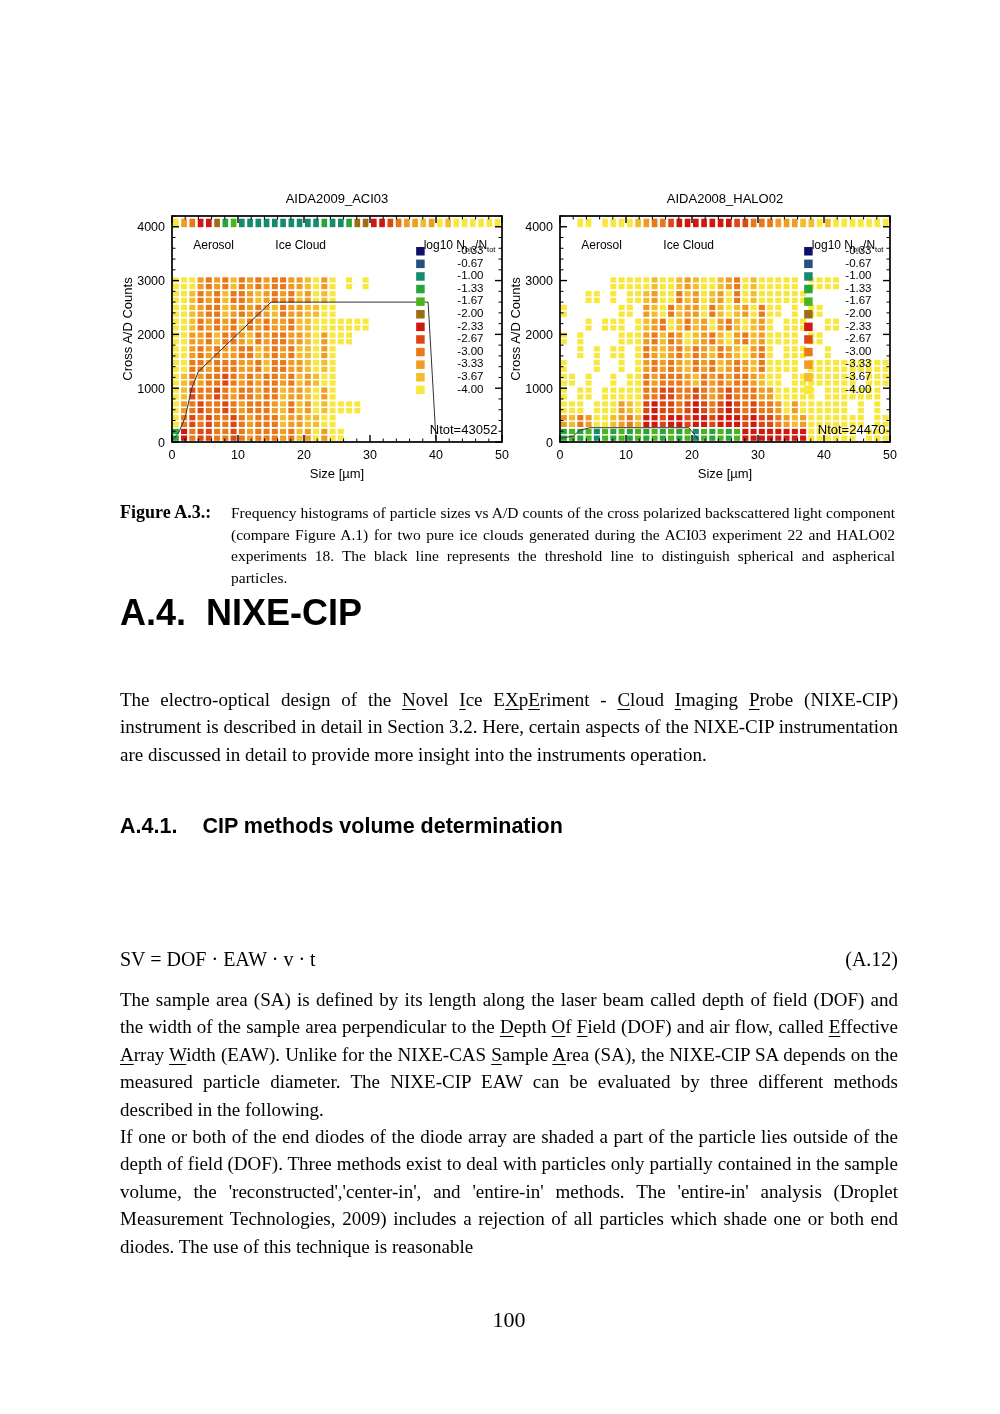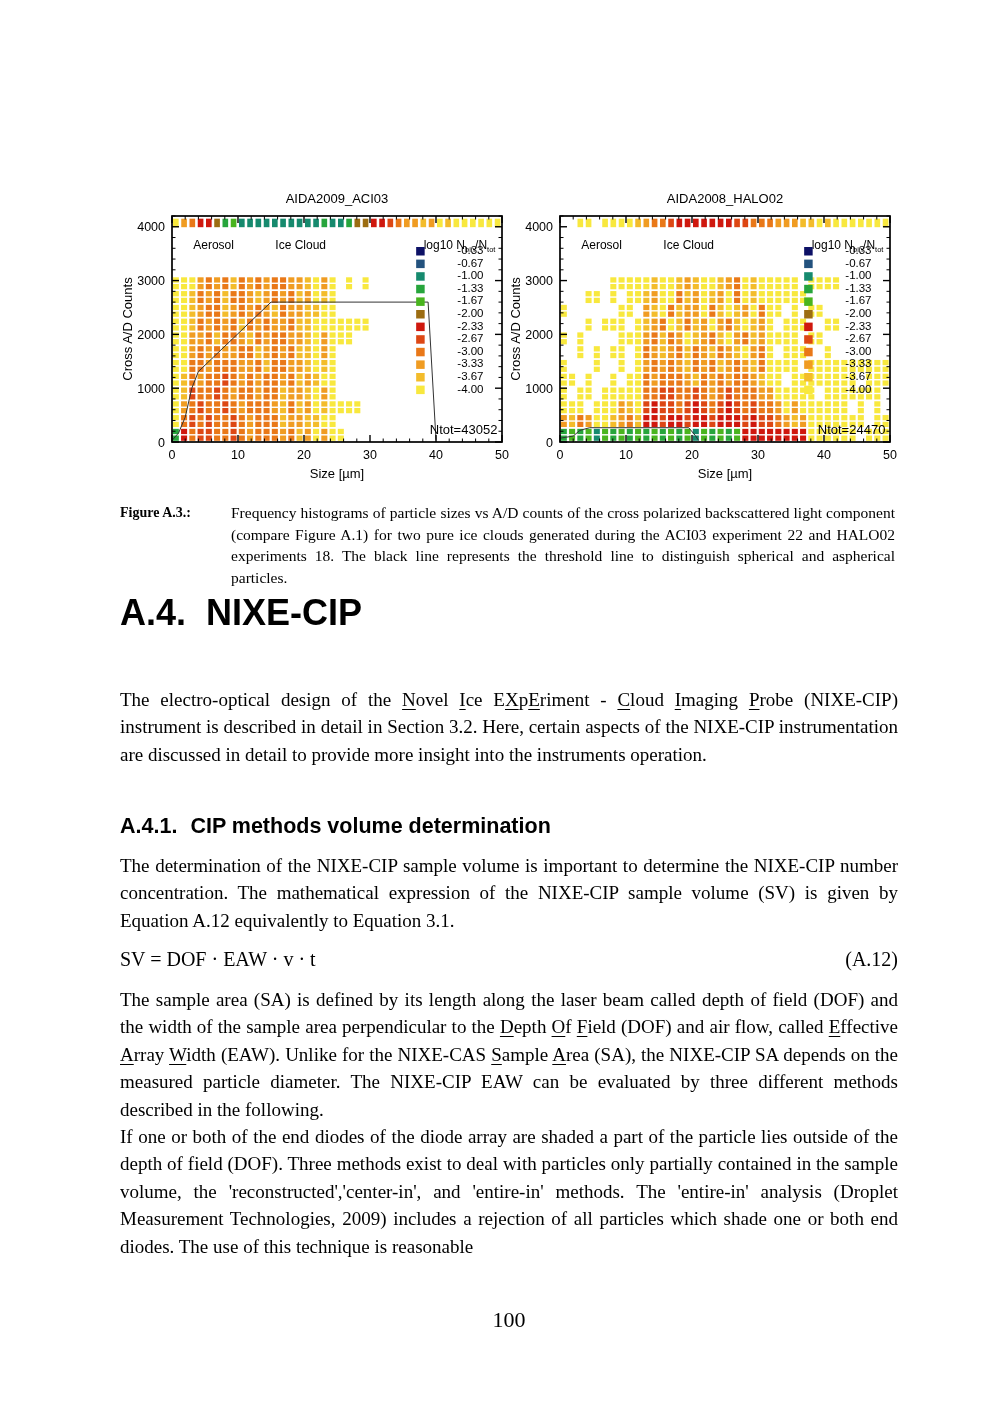--- a/index.html
+++ b/index.html
@@ -7,29 +7,29 @@
         font-family:"Liberation Serif",serif;color:#000;overflow:hidden;}
   svg{position:absolute;overflow:visible;}
   svg text{fill:#000;}
   .tk{font:12.5px "Liberation Sans",sans-serif;}
   .ttl{font:13px "Liberation Sans",sans-serif;}
   .axl{font:13px "Liberation Sans",sans-serif;}
   .ann{font:12px "Liberation Sans",sans-serif;}
   .lgv{font:11.5px "Liberation Sans",sans-serif;}
   .ntot{font:13px "Liberation Sans",sans-serif;}
   .cap-label{position:absolute;left:120px;top:502px;width:106px;
-             font-weight:bold;font-size:14px;line-height:21.5px;}
+             font-weight:bold;font-size:18px;line-height:21.5px;}
   .cap-text{position:absolute;left:231px;top:502px;width:664px;
             font-size:15.5px;line-height:21.5px;text-align:justify;}
   .h1{position:absolute;left:120px;top:592px;
       font-family:"Liberation Sans",sans-serif;font-weight:bold;font-size:36px;}
   .h1 .num{margin-right:20px;}
   .h2{position:absolute;left:120px;top:814px;
       font-family:"Liberation Sans",sans-serif;font-weight:bold;font-size:21.5px;}
-  .h2 .num{margin-right:13px;}
+  .h2 .num{margin-right:25px;}
   .body-par{position:absolute;left:120px;width:778px;
             font-size:19px;line-height:27.4px;text-align:justify;}
   .p1{top:660px;margin-top:26px;}
   .p2{top:852px;}
   .pblock{top:986px;}
   .pblock p{margin:0;}
   .u{text-decoration:underline;text-underline-offset:3px;}
   .eqrow{position:absolute;left:120px;top:948px;width:778px;font-size:20px;}
   .eq-body{display:block;}
   .eq-num{position:absolute;right:0;top:0;text-align:center;}
@@ -1651,21 +1651,20 @@
   <div class="h1">
     <span class="num">A.4.</span><span>NIXE-CIP</span>
   </div>
 
   <div class="body-par p1"><span>The electro-optical design of the </span><span class="u">N</span><span>ovel </span><span class="u">I</span><span>ce E</span><span class="u">X</span><span>p</span><span class="u">E</span><span>riment - </span><span class="u">C</span><span>loud </span><span class="u">I</span><span>maging </span><span class="u">P</span><span>robe (NIXE-CIP) instrument is described in detail in Section 3.2. Here, certain aspects of the NIXE-CIP instrumentation are discussed in detail to provide more insight into the instruments operation.</span></div>
 
   <div class="h2">
     <span class="num">A.4.1.</span><span>CIP methods volume determination</span>
   </div>
 
-  <div class="body-par p2">The determination of the NIXE-CIP sample volume is important to determine the NIXE-CIP number concentration. The mathematical expression of the NIXE-CIP sample volume (SV) is given by Equation A.12 equivalently to Equation 3.1.</div>
 
   <div class="eqrow">
     <span class="eq-body">SV = DOF · EAW · v · t</span>
     <span class="eq-num">(A.12)</span>
   </div>
 
   <div class="body-par pblock">
     <p><span>The sample area (SA) is defined by its length along the laser beam called depth of field (DOF) and the width of the sample area perpendicular to the </span><span class="u">D</span><span>epth </span><span class="u">O</span><span>f </span><span class="u">F</span><span>ield (DOF) and air flow, called </span><span class="u">E</span><span>ffective </span><span class="u">A</span><span>rray </span><span class="u">W</span><span>idth (EAW). Unlike for the NIXE-CAS </span><span class="u">S</span><span>ample </span><span class="u">A</span><span>rea (SA), the NIXE-CIP SA depends on the measured particle diameter. The NIXE-CIP EAW can be evaluated by three different methods described in the following.</span></p>
     <p>If one or both of the end diodes of the diode array are shaded a part of the particle lies outside of the depth of field (DOF). Three methods exist to deal with particles only partially contained in the sample volume, the 'reconstructed','center-in', and 'entire-in' methods. The 'entire-in' analysis (Droplet Measurement Technologies, 2009) includes a rejection of all particles which shade one or both end diodes. The use of this technique is reasonable</p>
   </div>

